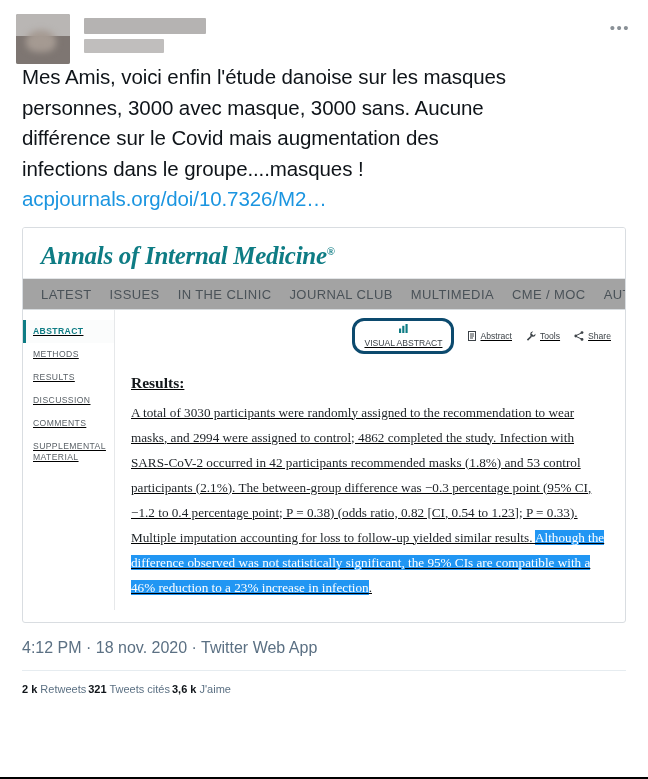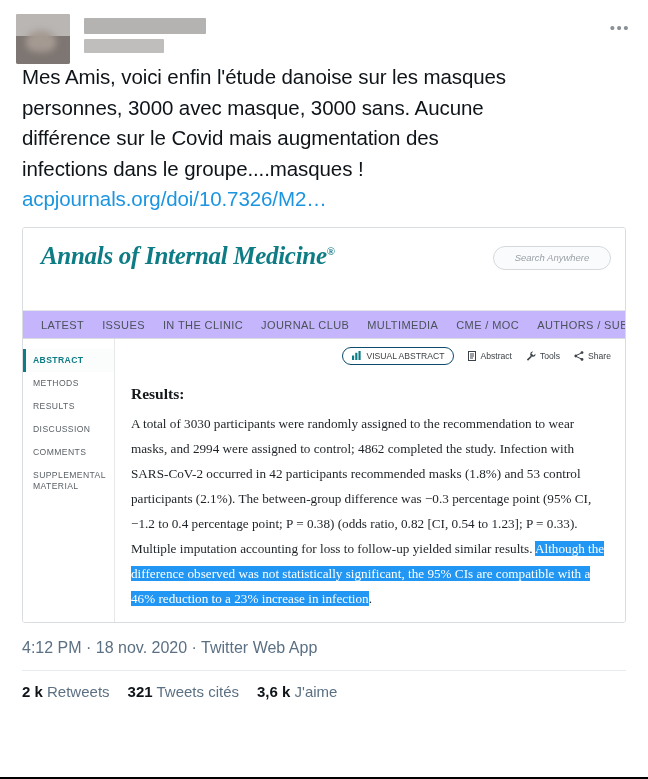--- a/index.html
+++ b/index.html
@@ -144,34 +144,34 @@
     background: #fafbfc;
     color: #9aa1a7;
     font-size: 9.5px;
     line-height: 22px;
     text-align: center;
   }
   .navbar {
     border-top: 1px solid #e3e6e8;
     border-bottom: 1px solid #d8dcdf;
     padding: 8px 18px 7px 18px;
-    background: #c4b5fd;
+    background: #a3a3a3;
     display: flex;
     gap: 18px;
-    font-size: 11px;
+    font-size: 13px;
     color: #4a5258;
     letter-spacing: 0.4px;
-    margin-top: 32px;
   }
   .navbar span { white-space: nowrap; cursor: pointer; }
 
   .card-body {
     display: flex;
     background: #fff;
     height: 300px;
+    text-decoration: underline;
   }
   .side-nav {
     width: 92px;
     border-right: 1px solid #e6e8ea;
     padding-top: 10px;
     box-sizing: border-box;
     flex: 0 0 92px;
   }
   .side-item {
     font-size: 8.6px;
@@ -197,28 +197,29 @@
   .tools-row {
     display: flex;
     justify-content: flex-end;
     align-items: center;
     gap: 14px;
     font-size: 8.6px;
     color: #3c4247;
     padding-bottom: 6px;
   }
   .va-pill {
-    border: 1px solid #0c4a6e;
+    border: 3px solid #0c4a6e;
     border-radius: 12px;
     padding: 3px 9px;
     display: flex;
     align-items: center;
     gap: 5px;
     color: #3c4247;
     cursor: pointer;
+    flex-direction: column;
   }
   .tool-item {
     display: flex;
     align-items: center;
     gap: 4px;
     cursor: pointer;
   }
   .ico { display: inline-block; line-height: 0; }
   .results-title {
     font-family: "Liberation Serif", serif;
@@ -246,24 +247,24 @@
     padding: 16px 22px 0 22px;
     font-size: 16px;
     color: #5b7083;
   }
   .stats-sep {
     margin: 13px 22px 0 22px;
     border-top: 1px solid #e6ecf0;
   }
   .tweet-stats {
     padding: 12px 22px 0 22px;
-    font-size: 15px;
+    font-size: 11px;
     color: #5b7083;
     display: flex;
-    gap: 18px;
+    gap: 2px;
     align-items: baseline;
   }
   .stat b { color: #0f1419; font-weight: bold; }
   .stat span { color: #5b7083; }
   .stat { cursor: pointer; }
   .bottom-rule {
     position: absolute;
     left: 0; right: 0; bottom: 0;
     height: 2px;
     background: #000000;
@@ -294,21 +295,20 @@
     <div>infections dans le groupe....masques !</div>
     <a class="tweet-link" href="#">acpjournals.org/doi/10.7326/M2…</a>
   </div>
 
   <div class="card">
 
     <div class="card-top">
       <div class="journal-title">
         <span>Annals of Internal Medicine</span><span class="reg">®</span>
       </div>
-      <div class="search-pill">Search Anywhere</div>
     </div>
 
     <div class="navbar">
       <span>LATEST</span>
       <span>ISSUES</span>
       <span>IN THE CLINIC</span>
       <span>JOURNAL CLUB</span>
       <span>MULTIMEDIA</span>
       <span>CME / MOC</span>
       <span>AUTHORS / SUBMIT</span>

